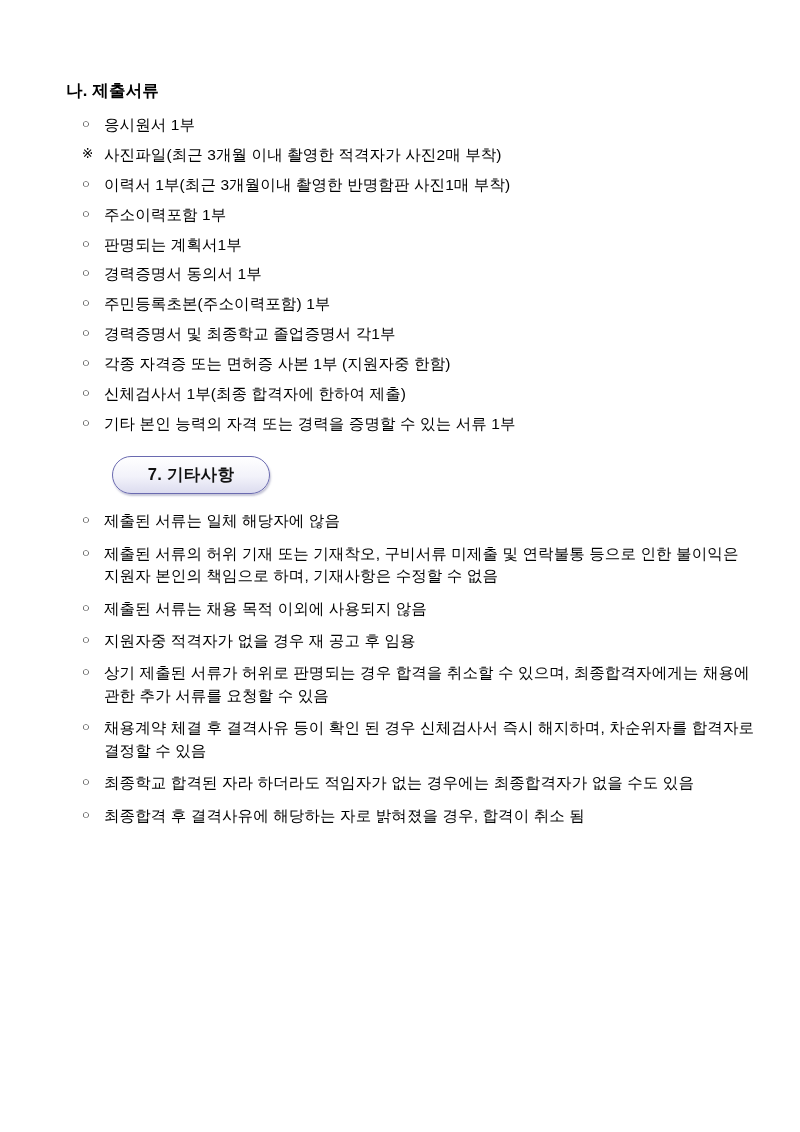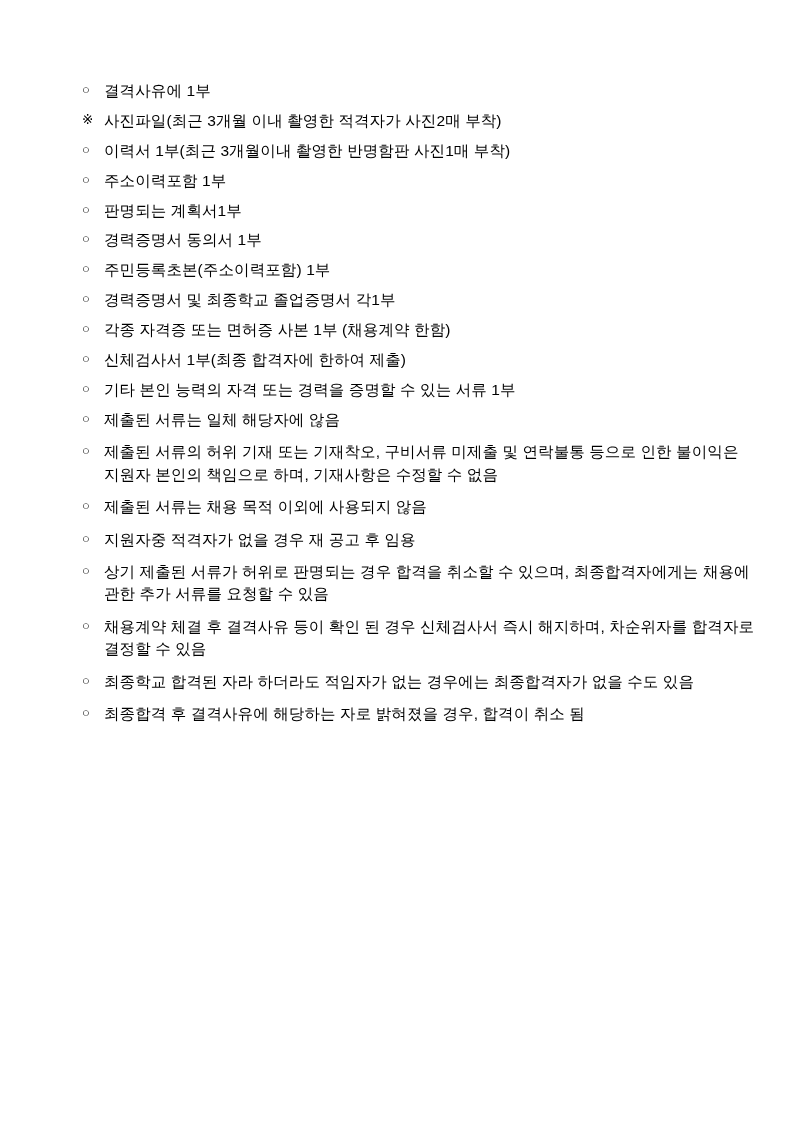--- a/index.html
+++ b/index.html
@@ -96,25 +96,26 @@
     margin-bottom: 10px;
     line-height: 1.45;
   }
 </style>
 </head>
 <body>
 
 <div class="page">
   <div class="content">
 
+    <h2 class="section-head">나. 제출서류</h2>
 
     <ul class="item-list">
       <li class="item">
         <span class="marker">○</span>
-        <span class="item-text">결격사유에 1부</span>
+        <span class="item-text">응시원서 1부</span>
       </li>
       <li class="item">
         <span class="marker note">※</span>
         <span class="item-text">사진파일(최근 3개월 이내 촬영한 적격자가 사진2매 부착)</span>
       </li>
       <li class="item">
         <span class="marker">○</span>
         <span class="item-text">이력서 1부(최근 3개월이내 촬영한 반명함판 사진1매 부착)</span>
       </li>
       <li class="item">
@@ -132,32 +133,35 @@
       <li class="item">
         <span class="marker">○</span>
         <span class="item-text">주민등록초본(주소이력포함) 1부</span>
       </li>
       <li class="item">
         <span class="marker">○</span>
         <span class="item-text">경력증명서 및 최종학교 졸업증명서 각1부</span>
       </li>
       <li class="item">
         <span class="marker">○</span>
-        <span class="item-text">각종 자격증 또는 면허증 사본 1부 (채용계약 한함)</span>
+        <span class="item-text">각종 자격증 또는 면허증 사본 1부 (지원자중 한함)</span>
       </li>
       <li class="item">
         <span class="marker">○</span>
         <span class="item-text">신체검사서 1부(최종 합격자에 한하여 제출)</span>
       </li>
       <li class="item">
         <span class="marker">○</span>
         <span class="item-text">기타 본인 능력의 자격 또는 경력을 증명할 수 있는 서류 1부</span>
       </li>
     </ul>
 
+    <div class="pill-wrap">
+      <span class="pill">7. 기타사항</span>
+    </div>
 
     <ul class="item-list block-2">
       <li class="item">
         <span class="marker">○</span>
         <span class="item-text">제출된 서류는 일체 해당자에 않음</span>
       </li>
       <li class="item">
         <span class="marker">○</span>
         <span class="item-text">제출된 서류의 허위 기재 또는 기재착오, 구비서류 미제출 및 연락불통 등으로 인한 불이익은 지원자 본인의 책임으로 하며, 기재사항은 수정할 수 없음</span>
       </li>

